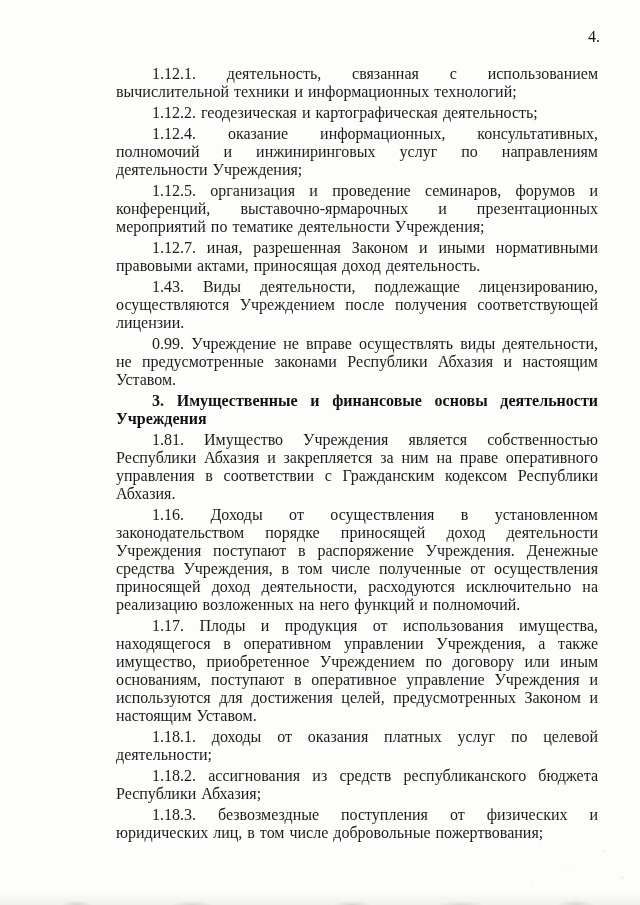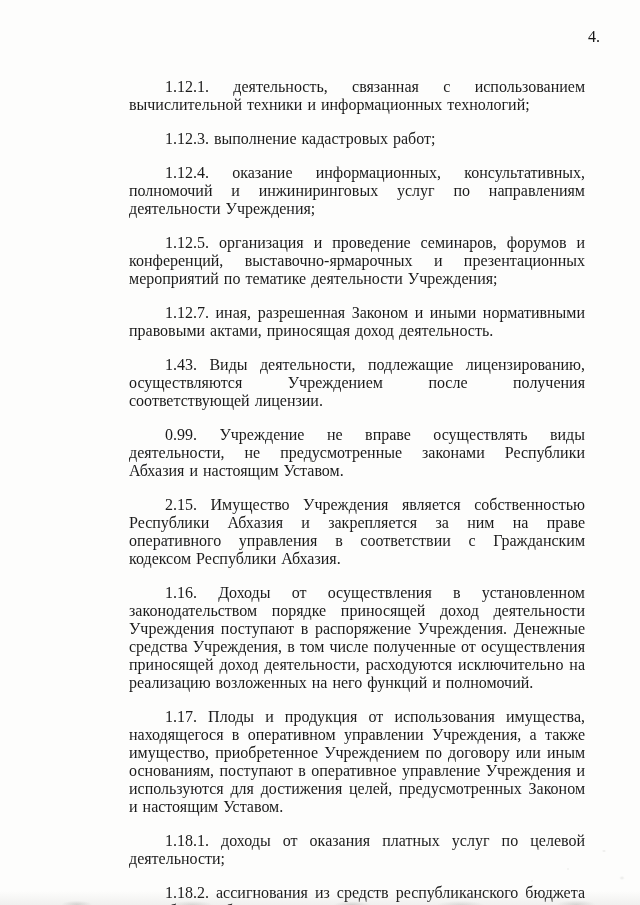--- a/index.html
+++ b/index.html
@@ -24,21 +24,21 @@
     line-height: 18px;
     color: #161616;
   }
   .content {
     position: absolute;
     left: 113px;
     top: 62px;
     width: 488px;
   }
   .content p {
-    margin: 16px;
+    margin: 3px;
     font-size: 16px;
     line-height: 18px;
     text-align: justify;
     text-indent: 36px;
     word-spacing: 1px;
   }
   .section-heading {
     margin: 16px 0 16px 0;
     font-size: 16px;
     line-height: 18px;
@@ -78,29 +78,30 @@
 </head>
 <body>
 
 <div class="page">
 
   <div class="page-number">4.</div>
 
   <div class="content">
 
     <p>1.12.1. деятельность, связанная с использованием вычислительной техники и информационных технологий;</p>
-    <p>1.12.3. выполнение кадастровых работ;</p>
+    <p>1.12.2. геодезическая и картографическая деятельность;</p>
     <p>1.12.4. оказание информационных, консультативных, полномочий и инжиниринговых услуг по направлениям деятельности Учреждения;</p>
     <p>1.12.5. организация и проведение семинаров, форумов и конференций, выставочно-ярмарочных и презентационных мероприятий по тематике деятельности Учреждения;</p>
     <p>1.12.7. иная, разрешенная Законом и иными нормативными правовыми актами, приносящая доход деятельность.</p>
     <p>1.43. Виды деятельности, подлежащие лицензированию, осуществляются Учреждением после получения соответствующей лицензии.</p>
     <p>0.99. Учреждение не вправе осуществлять виды деятельности, не предусмотренные законами Республики Абхазия и настоящим Уставом.</p>
 
+    <p class="section-heading">3. Имущественные и финансовые основы деятельности Учреждения</p>
 
-    <p>2.15. Имущество Учреждения является собственностью Республики Абхазия и закрепляется за ним на праве оперативного управления в соответствии с Гражданским кодексом Республики Абхазия.</p>
+    <p>1.81. Имущество Учреждения является собственностью Республики Абхазия и закрепляется за ним на праве оперативного управления в соответствии с Гражданским кодексом Республики Абхазия.</p>
     <p>1.16. Доходы от осуществления в установленном законодательством порядке приносящей доход деятельности Учреждения поступают в распоряжение Учреждения. Денежные средства Учреждения, в том числе полученные от осуществления приносящей доход деятельности, расходуются исключительно на реализацию возложенных на него функций и полномочий.</p>
     <p>1.17. Плоды и продукция от использования имущества, находящегося в оперативном управлении Учреждения, а также имущество, приобретенное Учреждением по договору или иным основаниям, поступают в оперативное управление Учреждения и используются для достижения целей, предусмотренных Законом и настоящим Уставом.</p>
     <p>1.18.1. доходы от оказания платных услуг по целевой деятельности;</p>
     <p>1.18.2. ассигнования из средств республиканского бюджета Республики Абхазия;</p>
     <p>1.18.3. безвозмездные поступления от физических и юридических лиц, в том числе добровольные пожертвования;</p>
 
   </div>
 
   <div class="scan-speckles-right"></div>
   <div class="scan-noise-bottom"></div>

